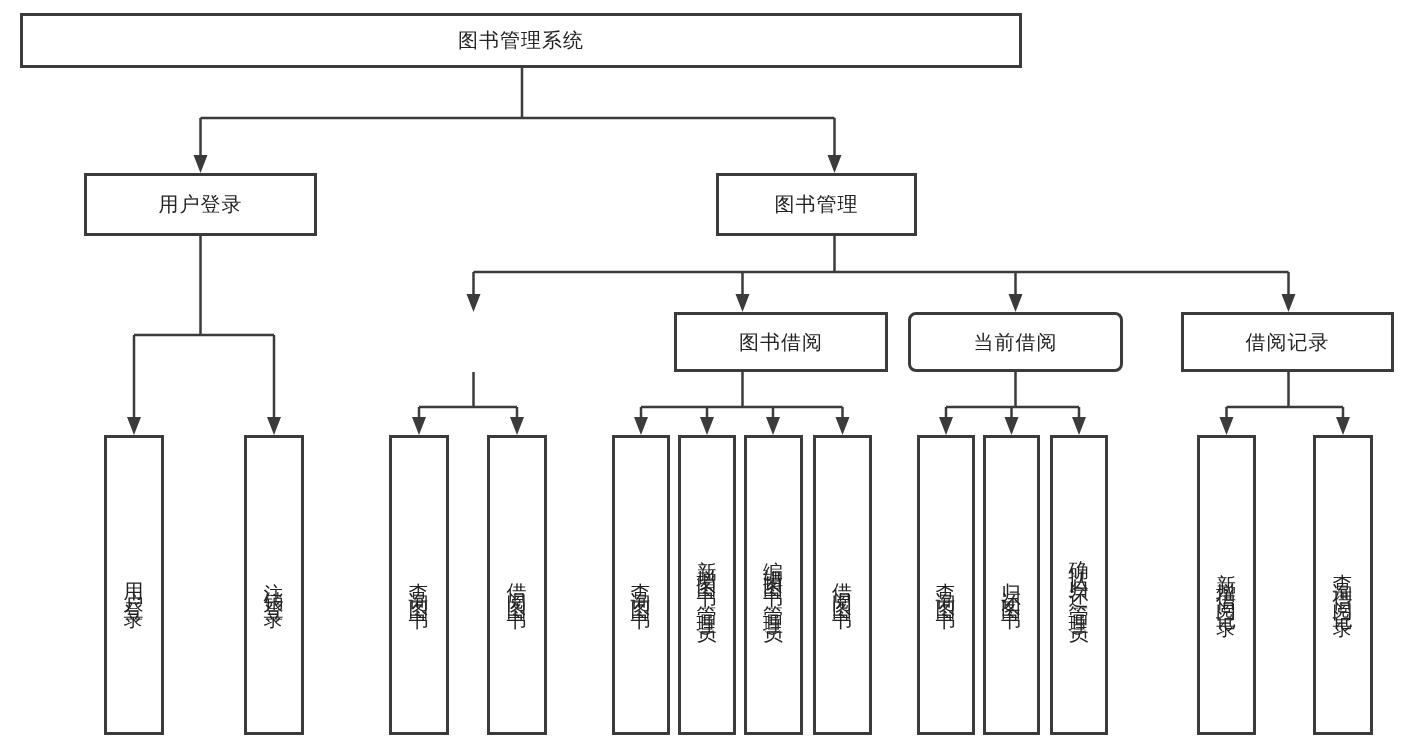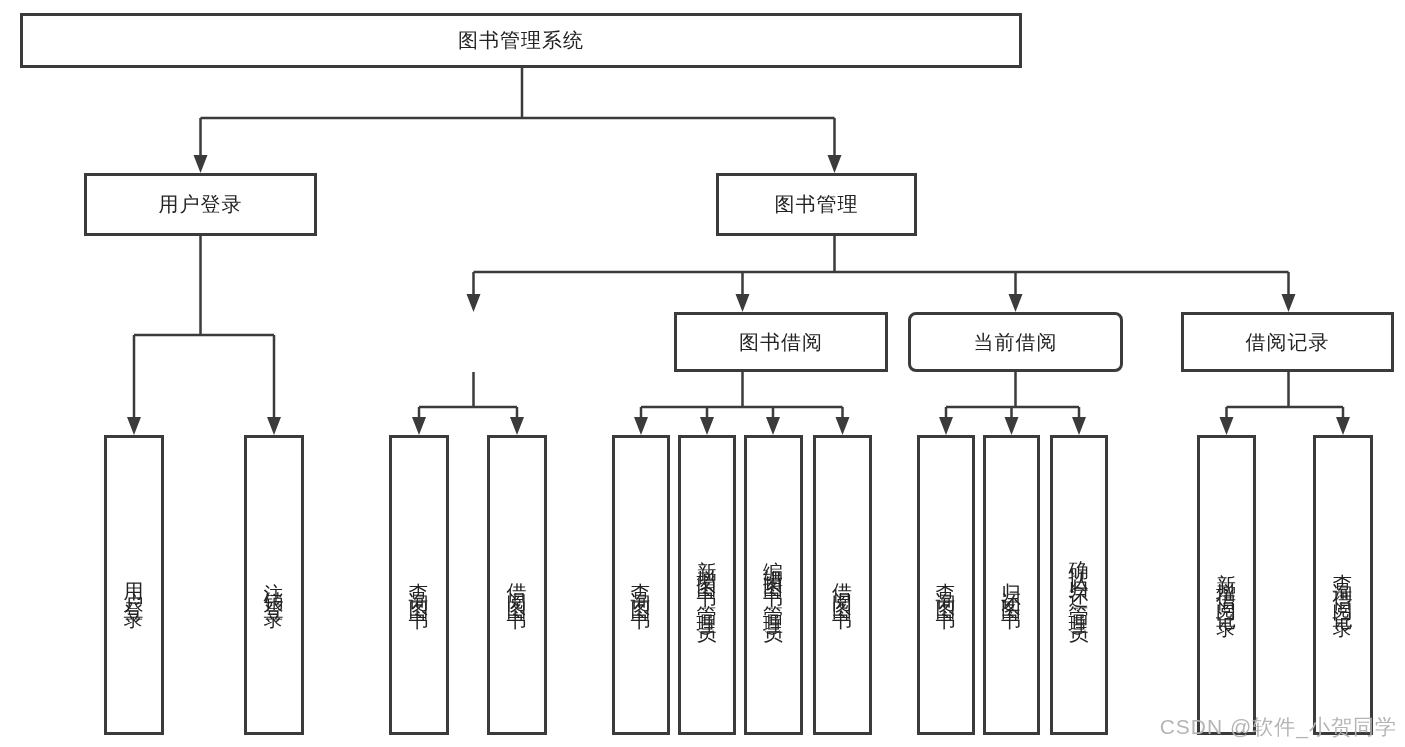--- a/index.html
+++ b/index.html
@@ -160,14 +160,13 @@
   <div class="node leaf" style="left:1050px;width:58px;">
     <span class="vtext">确认归还（管理员）</span>
   </div>
   <div class="node leaf" style="left:1197px;width:59px;">
     <span class="vtext">新增借阅记录</span>
   </div>
   <div class="node leaf" style="left:1313px;width:60px;">
     <span class="vtext">查询借阅记录</span>
   </div>
 
-  <div class="watermark">CSDN @软件_小贺同学</div>
 </div>
 
 </body></html>

